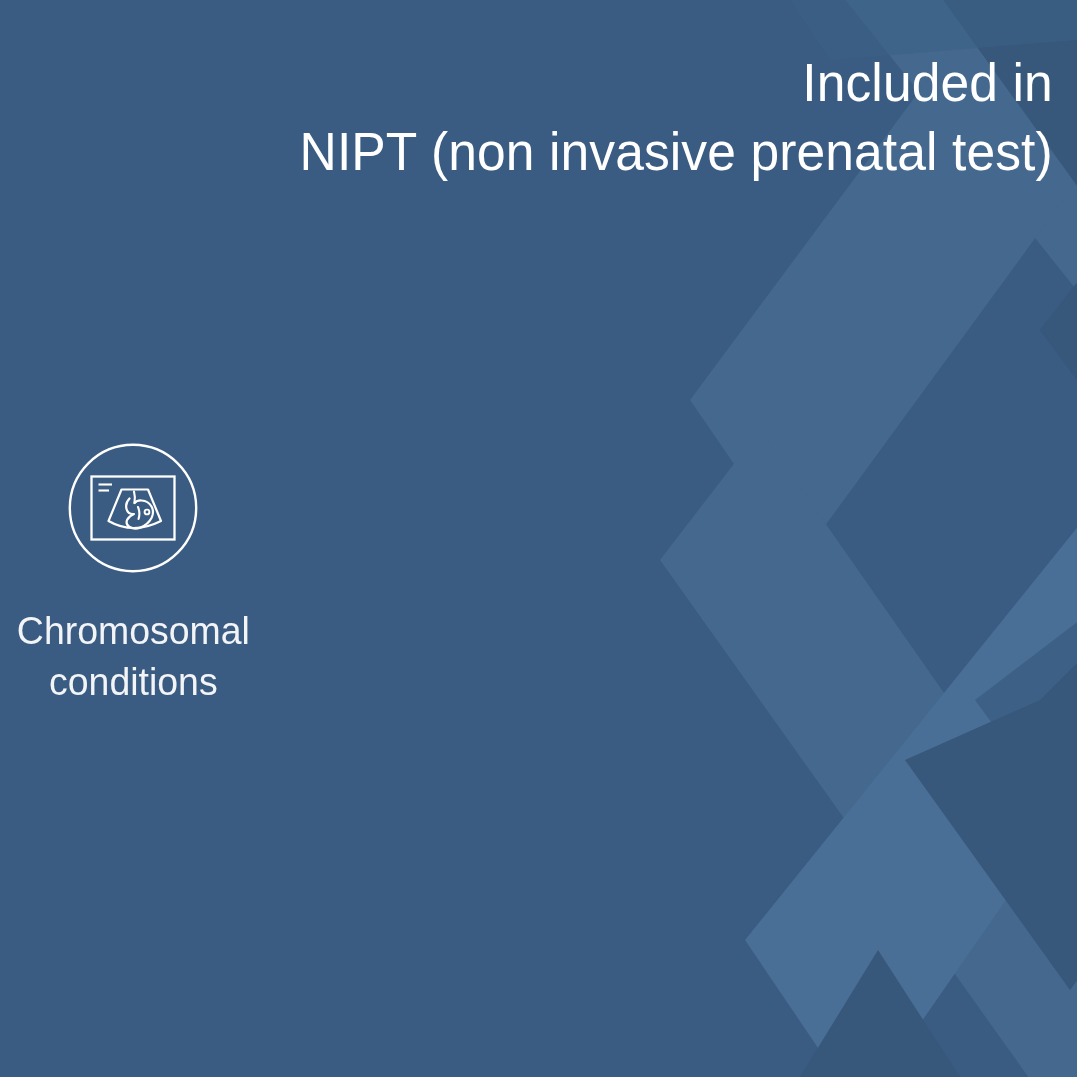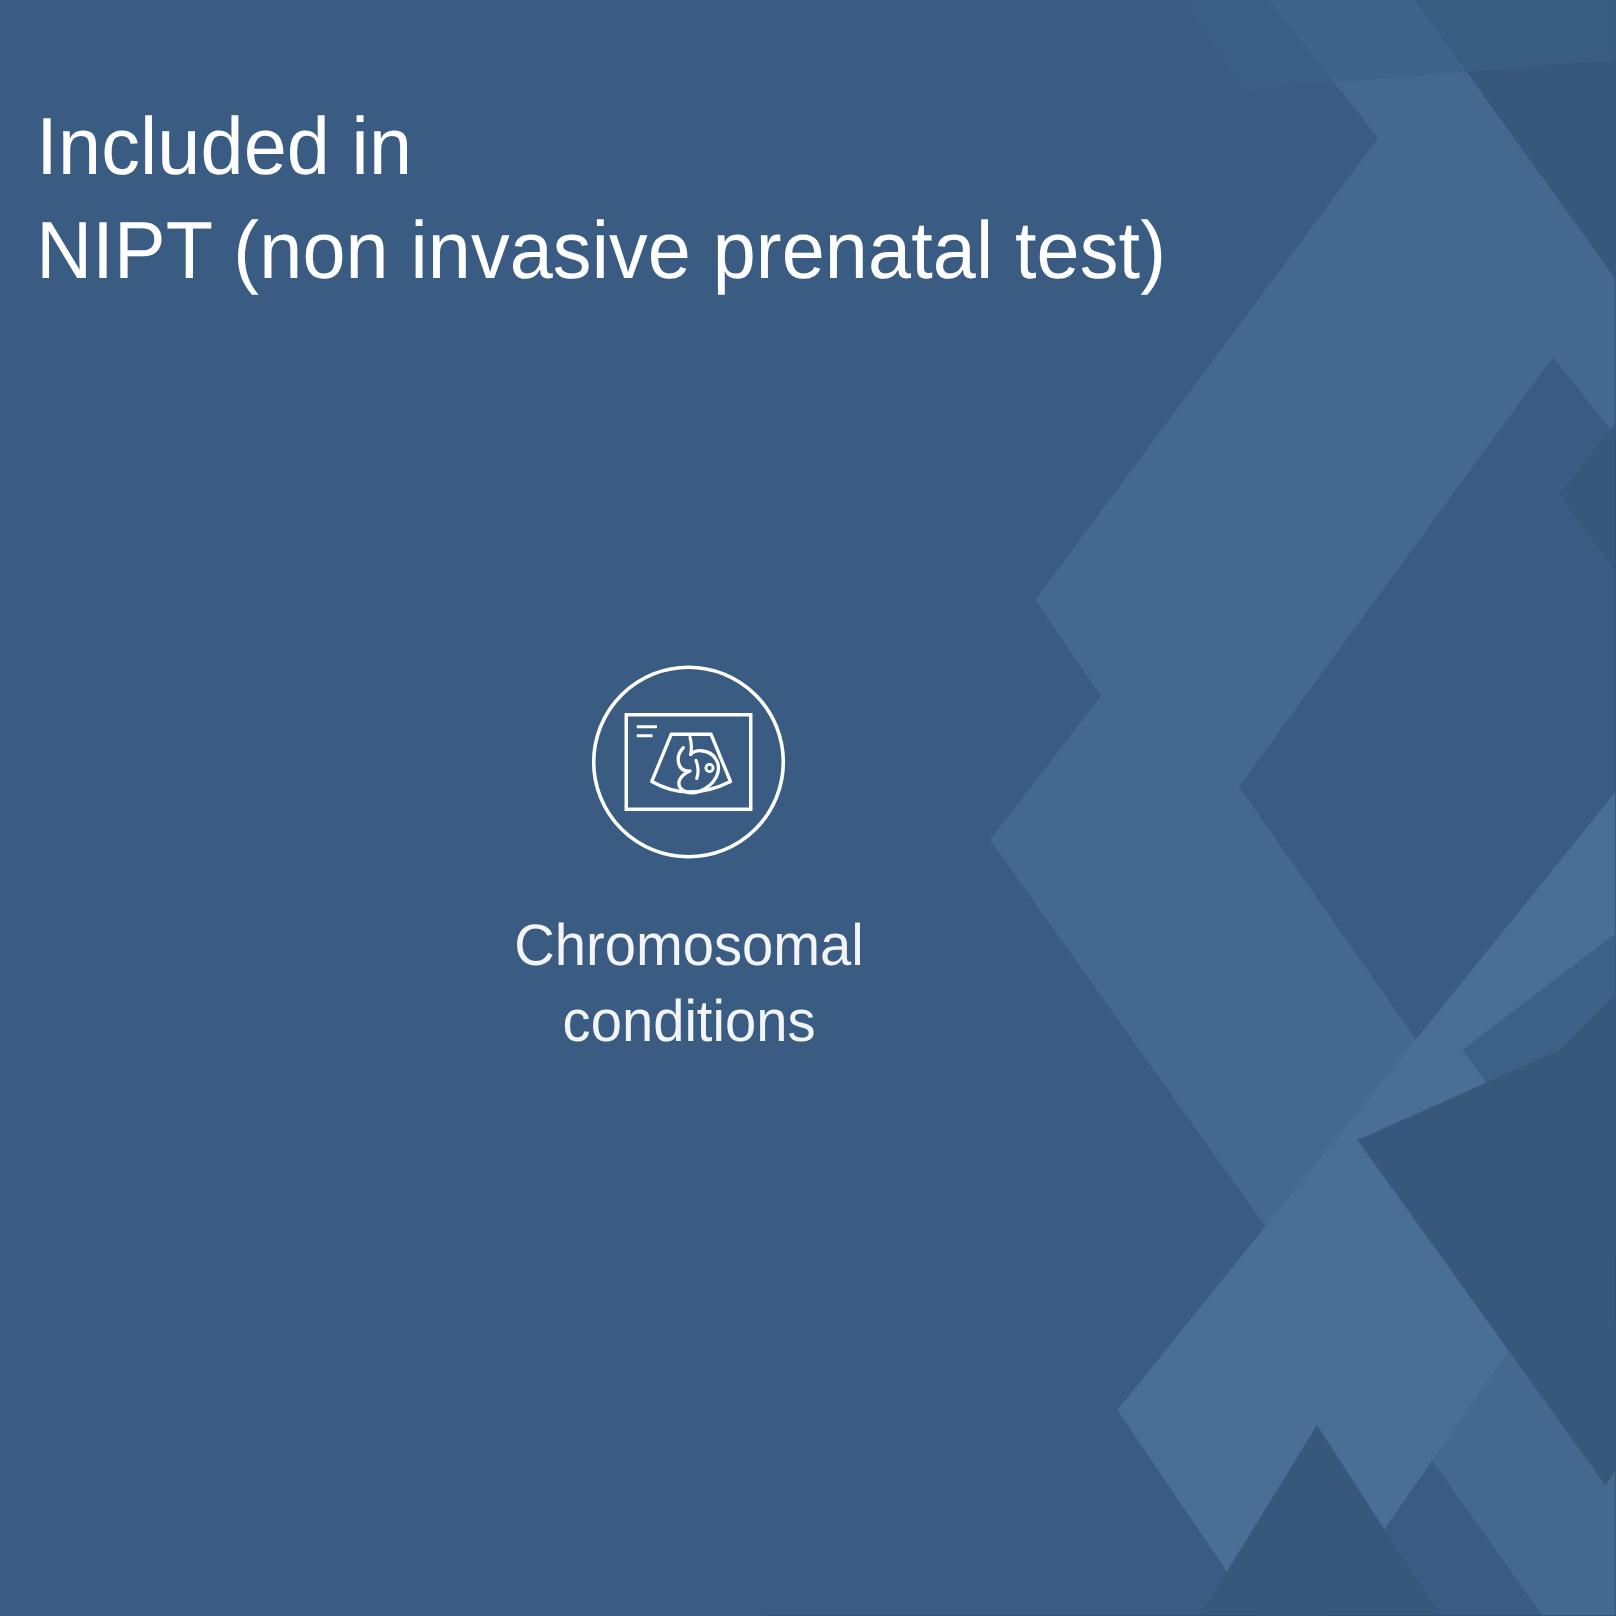--- a/index.html
+++ b/index.html
@@ -22,24 +22,24 @@
     position: absolute;
     inset: 0;
     width: 1077px;
     height: 1077px;
     pointer-events: none;
   }
 
   
   #title-block {
     position: absolute;
-    top: 64px;
+    top: 48px;
     left: 0;
     width: 1077px;
-    text-align: left;
+    text-align: right;
     z-index: 5;
   }
   .title-line {
     color: #ffffff;
     font-size: 54px;
     line-height: 69px;
     font-weight: 400;
     letter-spacing: 0.1px;
     white-space: nowrap;
     transform: scaleX(0.955);
@@ -49,20 +49,21 @@
   
   #features {
     position: absolute;
     top: 443px;
     left: 0;
     width: 918px;
     display: flex;
     justify-content: center;
     align-items: flex-start;
     z-index: 5;
+    flex-direction: column;
   }
   .feature {
     display: flex;
     flex-direction: column;
     align-items: center;
   }
   .feature-a { width: 266px; }
   .feature-b { width: 270px; }
 
   .icon-circle {

